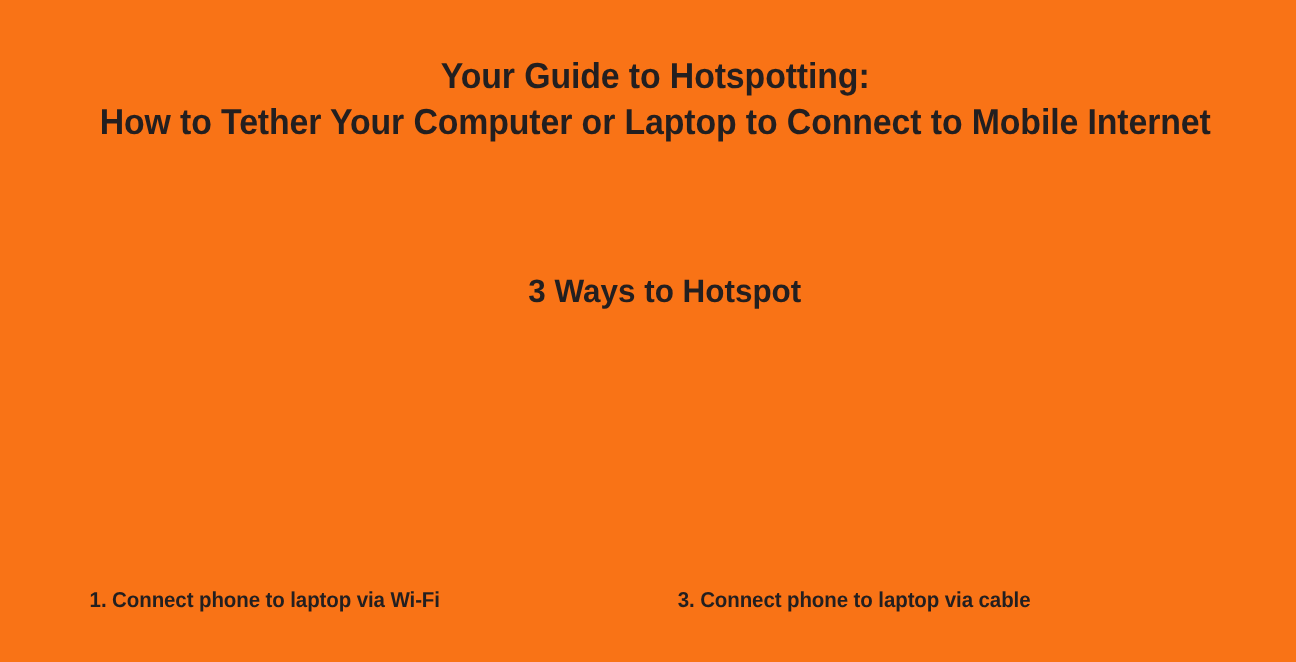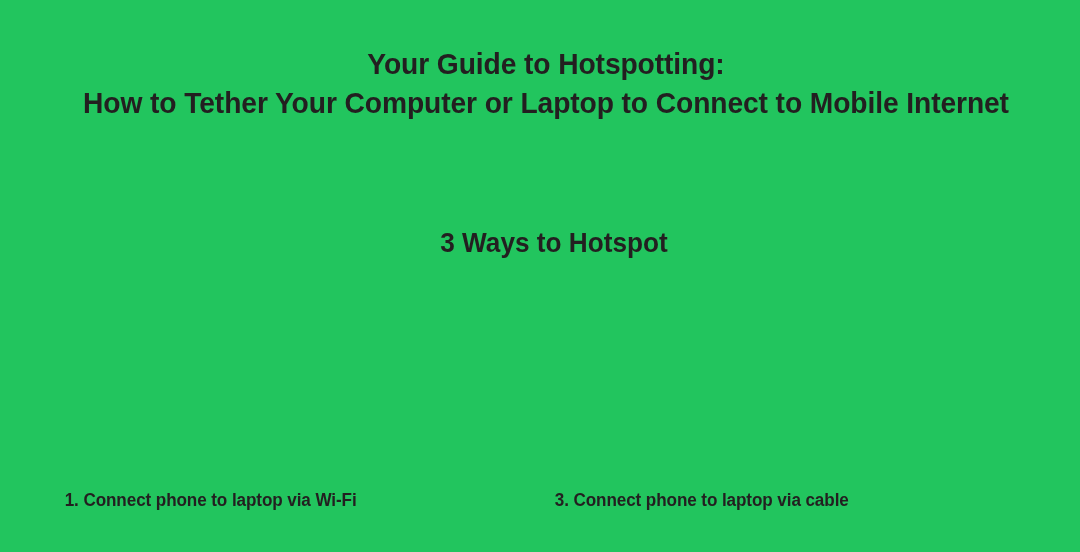--- a/index.html
+++ b/index.html
@@ -11,21 +11,21 @@
   body {
     font-family: "Liberation Sans", sans-serif;
     color: #231f20;
     -webkit-font-smoothing: antialiased;
   }
 
   #page {
     position: relative;
     width: 1080px;
     height: 552px;
-    background: #22c55e;
+    background: #f97316;
     overflow: hidden;
     box-sizing: border-box;
   }
 
   
   .headline {
     position: absolute;
     left: 0;
     top: 44px;
     width: 1092px;           
@@ -69,21 +69,21 @@
   }
   .illustration-slot {
     flex: 1 1 0;
     height: 100%;
     background: transparent;
   }
 
   
   .captions {
     position: absolute;
-    left: 0;
+    left: 10px;
     top: 488px;
     width: 912px;
     display: flex;
   }
   .caption-cell {
     flex: 1 1 0;
     text-align: center;
   }
   .caption-text {
     display: inline-block;

